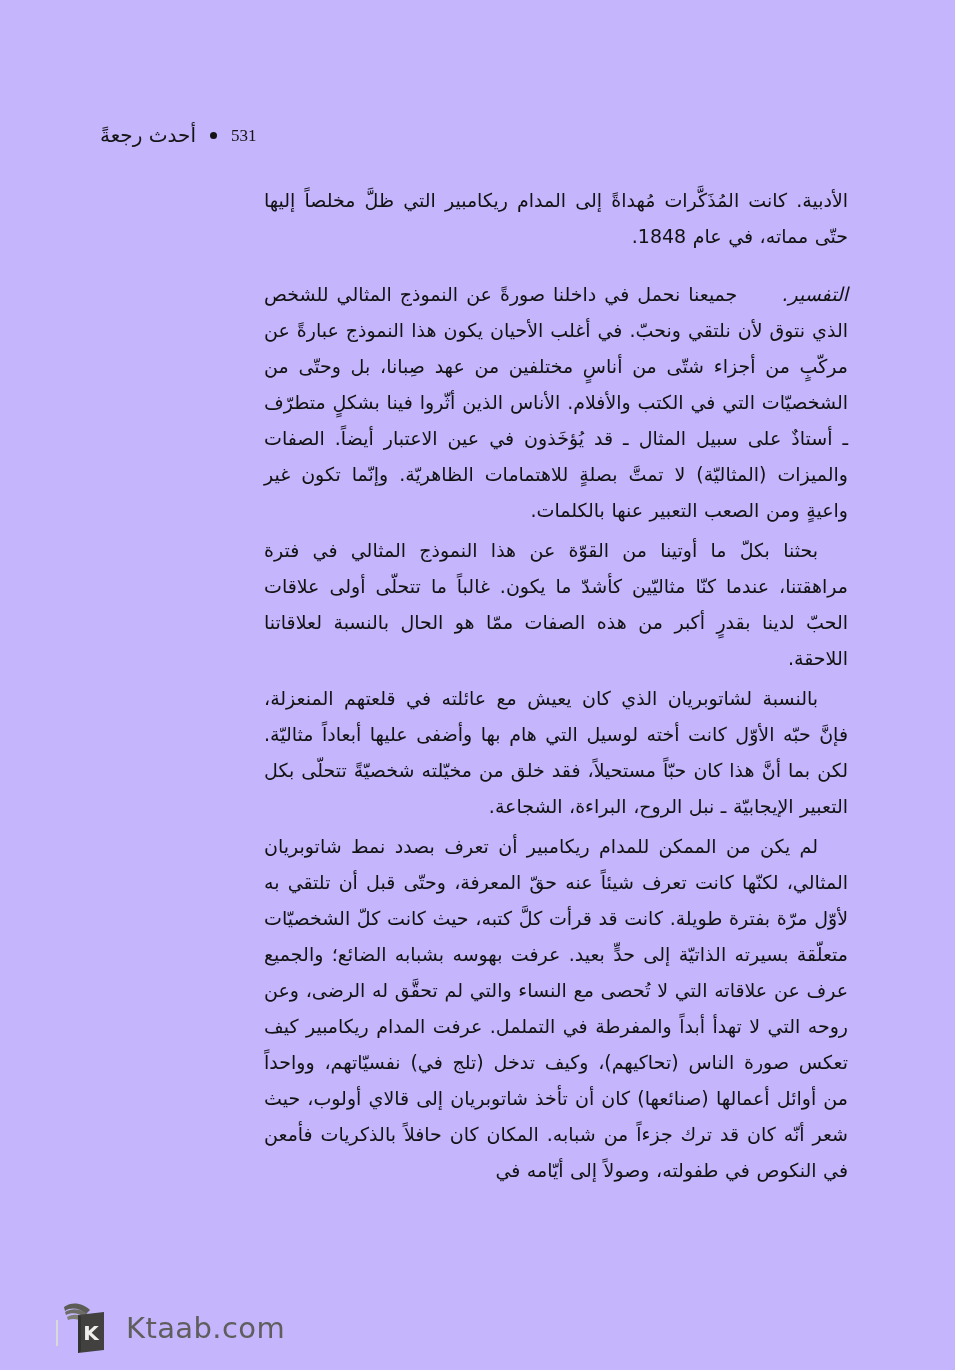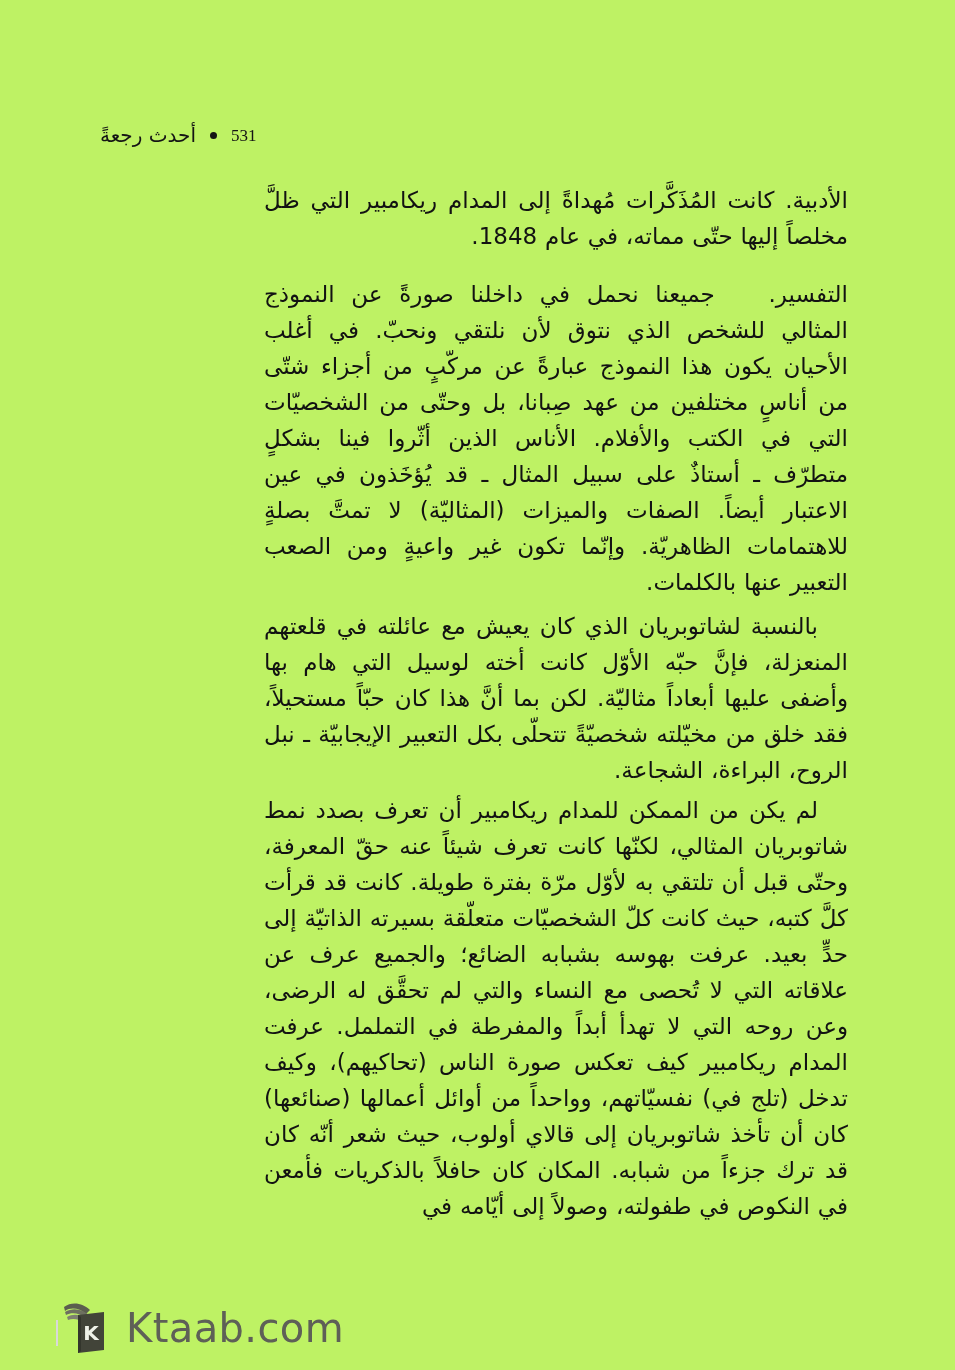--- a/index.html
+++ b/index.html
@@ -13,21 +13,21 @@
     height: 1370px;
     position: relative;
     overflow: hidden;
     font-family: "DejaVu Serif", "Liberation Serif", serif;
     color: #111111;
   }
 
   .page {
     position: absolute;
     inset: 0;
-    background: #bef264;
+    background: #c4b5fd;
   }
 
   
   .running-head {
     position: absolute;
     top: 118px;
     left: 100px;
     height: 34px;
     display: flex;
     flex-direction: row-reverse;
@@ -64,38 +64,39 @@
     top: 182px;
     right: 107px;   
     width: 584px;   
     direction: rtl;
     text-align: justify;
     text-justify: inter-word;
   }
 
   .para {
     font-family: "DejaVu Sans", "Liberation Sans", sans-serif;
-    font-size: 23px;
+    font-size: 19px;
     line-height: 36px;
     color: #121212;
     margin: 0;
     text-align: justify;
     text-indent: 0;
     word-spacing: 0.5px;
   }
   .para.indent {
     text-indent: 30px;
   }
   .para-gap {
     height: 22px;
   }
   .para-gap.small {
     height: 4px;
   }
   .em-term {
+    font-style: italic;
     margin-left: 37px;
   }
 
   
   .watermark {
     position: absolute;
     left: 62px;
     bottom: 14px;
     display: flex;
     flex-direction: row;
@@ -106,21 +107,21 @@
   }
   .wm-logo {
     position: relative;
     width: 52px;
     height: 56px;
     flex: 0 0 auto;
   }
   .wm-logo svg { display: block; }
   .wm-text {
     font-family: "DejaVu Sans", "Liberation Sans", sans-serif;
-    font-size: 40px;
+    font-size: 29px;
     letter-spacing: 0.4px;
     color: #5b5b57;
     line-height: 1;
   }
 
   .edge-mark {
     position: absolute;
     left: 56px;
     bottom: 24px;
     width: 2px;
@@ -146,20 +147,23 @@
     </p>
 
     <div class="para-gap"></div>
 
     <p class="para">
       <span class="em-term">التفسير.</span><span> جميعنا نحمل في داخلنا صورةً عن النموذج المثالي للشخص الذي نتوق لأن نلتقي ونحبّ. في أغلب الأحيان يكون هذا النموذج عبارةً عن مركّبٍ من أجزاء شتّى من أناسٍ مختلفين من عهد صِبانا، بل وحتّى من الشخصيّات التي في الكتب والأفلام. الأناس الذين أثّروا فينا بشكلٍ متطرّف ـ أستاذٌ على سبيل المثال ـ قد يُؤخَذون في عين الاعتبار أيضاً. الصفات والميزات (المثاليّة) لا تمتَّ بصلةٍ للاهتمامات الظاهريّة. وإنّما تكون غير واعيةٍ ومن الصعب التعبير عنها بالكلمات.</span>
     </p>
 
     <div class="para-gap small"></div>
 
+    <p class="para indent">
+      <span>بحثنا بكلّ ما أوتينا من القوّة عن هذا النموذج المثالي في فترة مراهقتنا، عندما كنّا مثاليّين كأشدّ ما يكون. غالباً ما تتحلّى أولى علاقات الحبّ لدينا بقدرٍ أكبر من هذه الصفات ممّا هو الحال بالنسبة لعلاقاتنا اللاحقة.</span>
+    </p>
 
     <div class="para-gap small"></div>
 
     <p class="para indent">
       <span>بالنسبة لشاتوبريان الذي كان يعيش مع عائلته في قلعتهم المنعزلة، فإنَّ حبّه الأوّل كانت أخته لوسيل التي هام بها وأضفى عليها أبعاداً مثاليّة. لكن بما أنَّ هذا كان حبّاً مستحيلاً، فقد خلق من مخيّلته شخصيّةً تتحلّى بكل التعبير الإيجابيّة ـ نبل الروح، البراءة، الشجاعة.</span>
     </p>
 
     <div class="para-gap small"></div>
 
     <p class="para indent">

